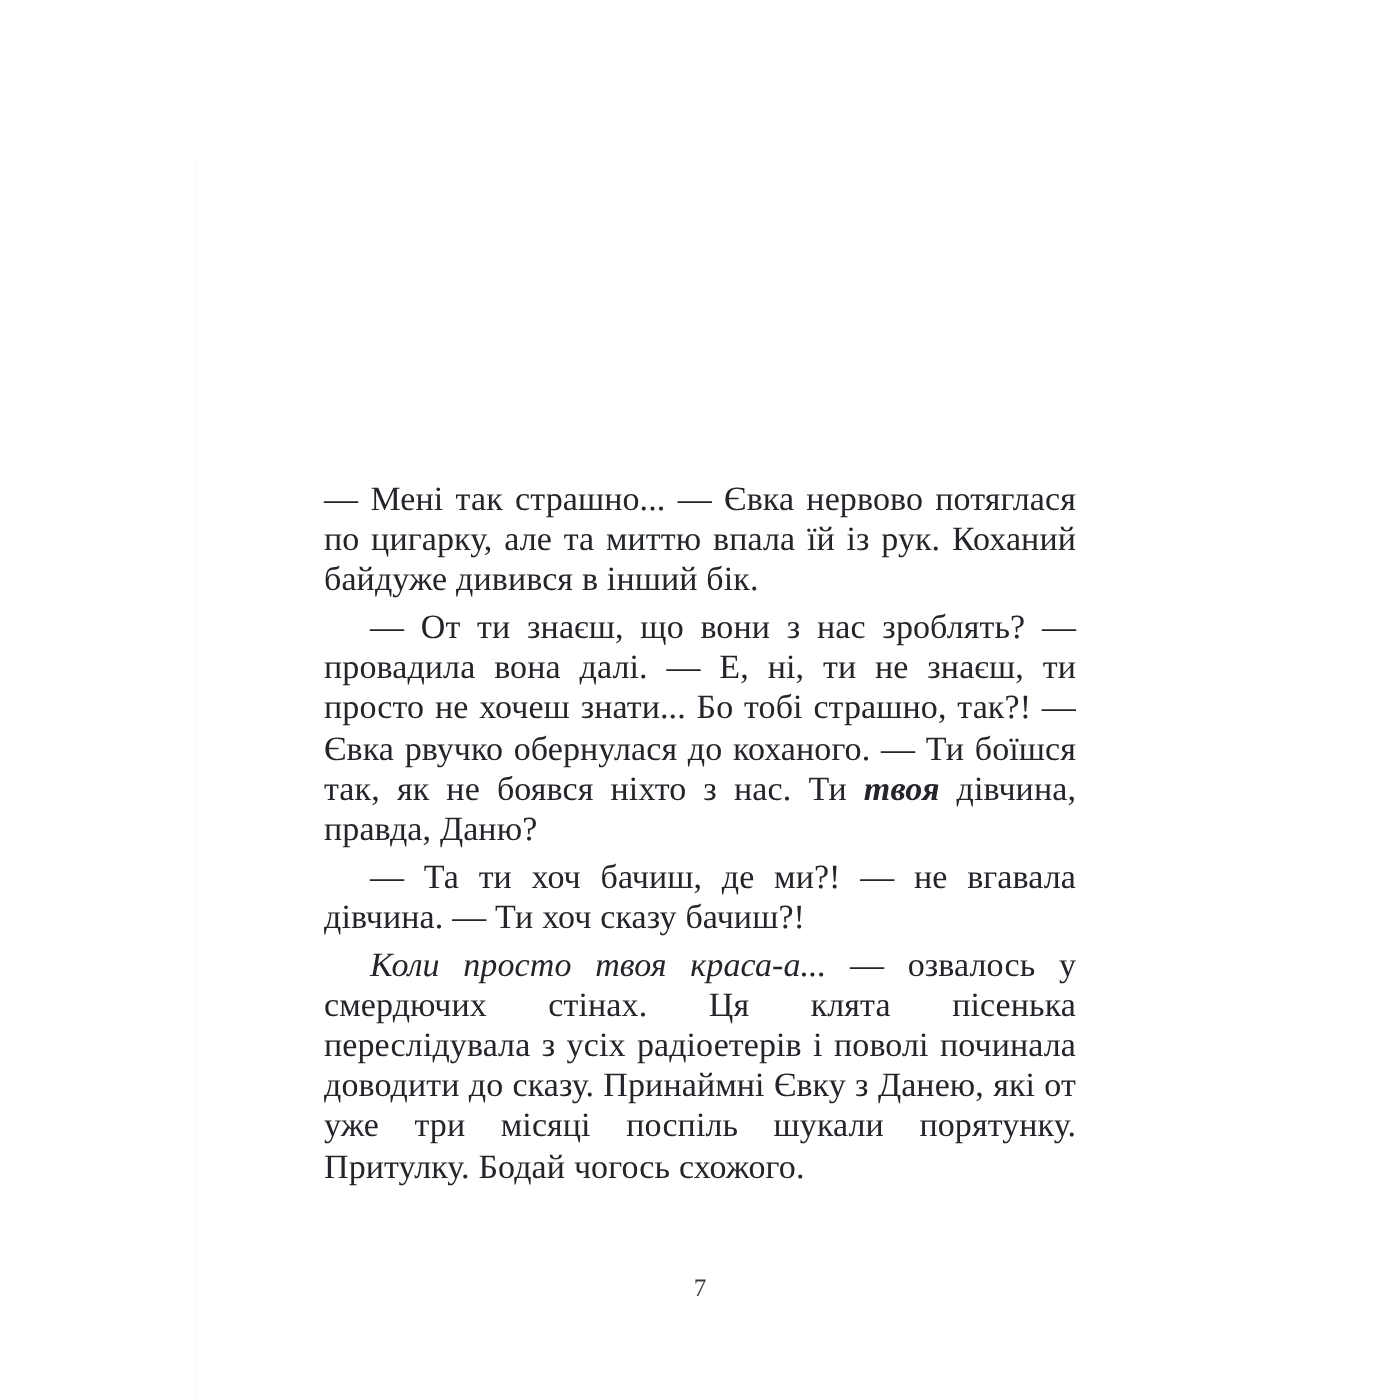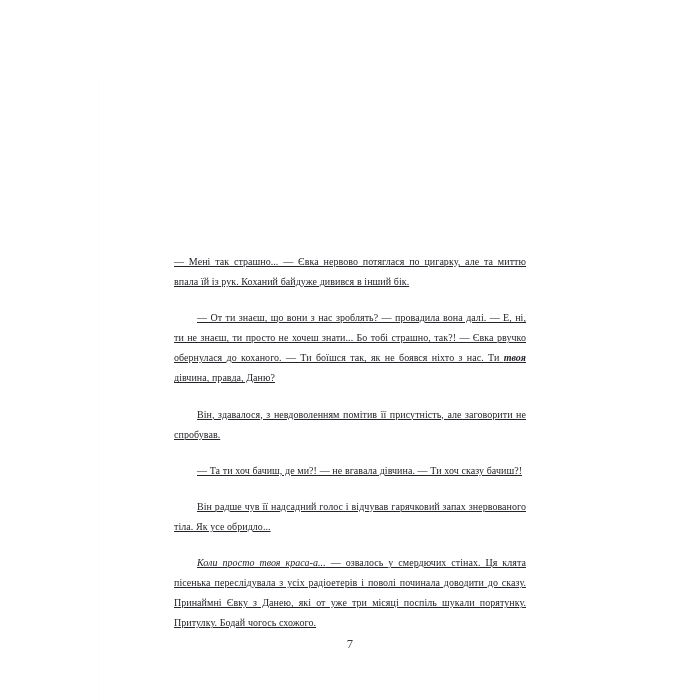--- a/index.html
+++ b/index.html
@@ -32,29 +32,28 @@
   }
 
   .text-block {
     position: absolute;
     left: 158px;
     top: 236px;
     width: 384px;
   }
 
   p.para {
-    margin: 16px;
+    margin: 4px;
     text-indent: 23px;
     text-align: justify;
-    font-size: 10px;
+    font-size: 17px;
     line-height: 20.1px;
     color: #24242a;
     letter-spacing: 0.05px;
     word-spacing: 0.1px;
-    text-decoration: underline;
     -webkit-font-smoothing: antialiased;
   }
 
   p.para.first {
     text-indent: 0;
   }
 
   .bi {
     font-weight: bold;
     font-style: italic;
@@ -78,21 +77,19 @@
 </head>
 <body>
 
 <div class="page">
 
   <div class="page-edge-line"></div>
 
   <div class="text-block">
       <p class="para first"><span>— Мені так страшно... — Євка нервово потяглася по цигарку, але та миттю впала їй із рук. Коханий байдуже дивився в інший бік.</span></p>
       <p class="para"><span>— От ти знаєш, що вони з нас зроблять? — провадила вона далі. — Е, ні, ти не знаєш, ти просто не хочеш знати... Бо тобі страшно, так?! — Євка рвучко обернулася до коханого. — Ти боїшся так, як не боявся ніхто з нас. Ти </span><span class="bi">твоя</span><span> дівчина, правда, Даню?</span></p>
-      <p class="para"><span>Він, здавалося, з невдоволенням помітив її присутність, але заговорити не спробував.</span></p>
       <p class="para"><span>— Та ти хоч бачиш, де ми?! — не вгавала дівчина. — Ти хоч сказу бачиш?!</span></p>
-      <p class="para"><span>Він радше чув її надсадний голос і відчував гарячковий запах знервованого тіла. Як усе обридло...</span></p>
       <p class="para"><span class="it">Коли просто твоя краса-а...</span><span> — озвалось у смердючих стінах. Ця клята пісенька переслідувала з усіх радіоетерів і поволі починала доводити до сказу. Принаймні Євку з Данею, які от уже три місяці поспіль шукали порятунку. Притулку. Бодай чогось схожого.</span></p>
     </div>
 
   <div class="page-number">7</div>
 
 </div>
 
 </body></html>

